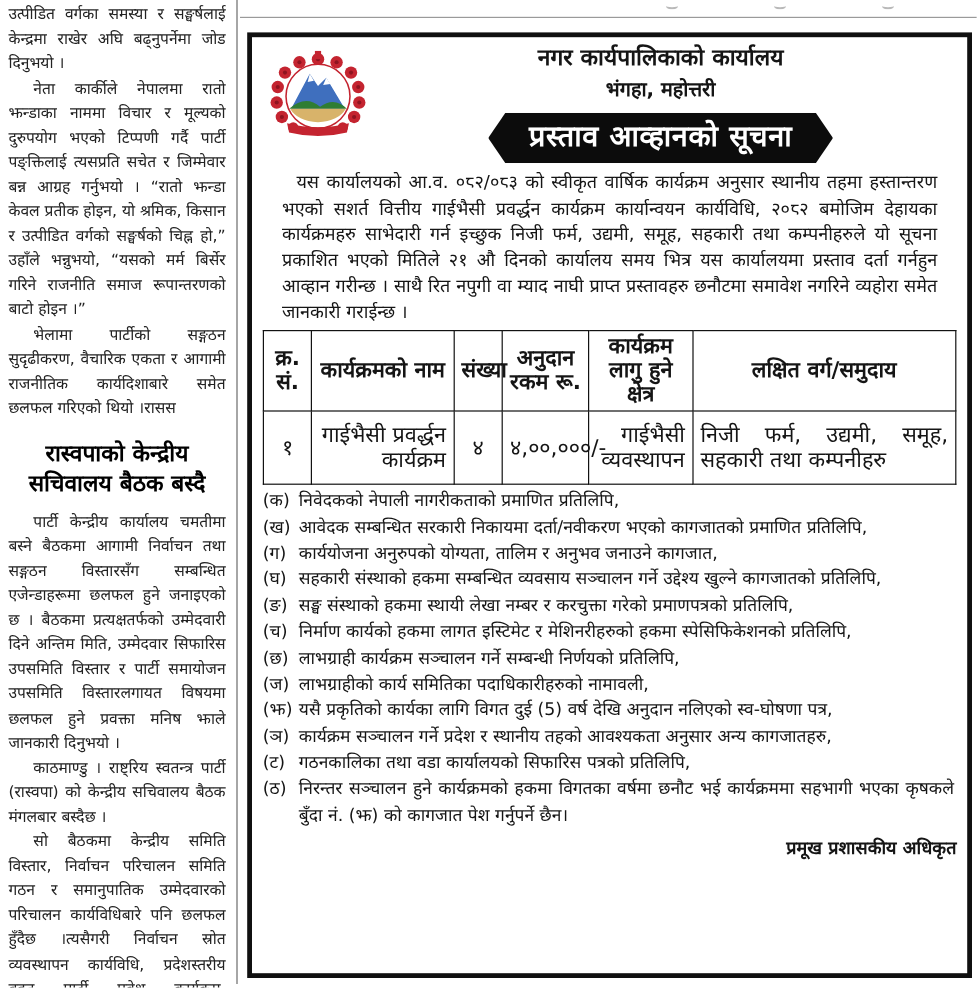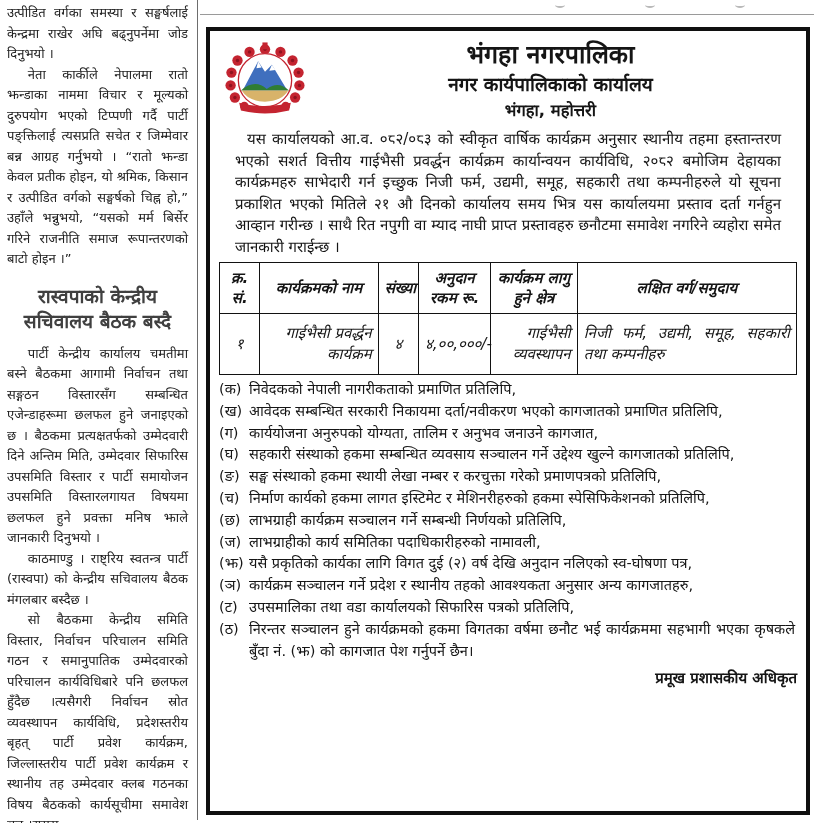--- a/index.html
+++ b/index.html
@@ -11,21 +11,21 @@
 
   
   .left-col{
     position:absolute;left:7px;top:3px;width:181px;
     font-size:13px;line-height:20.5px;text-align:justify;color:#222;
   }
   .left-col p{margin:0;text-indent:1.6em;}
   .left-col [data-each="left_column.story1_paragraphs"] p:first-child{text-indent:0;}
   .news-headline{
     margin:14px 2px 10px;font-size:19px;line-height:25px;font-weight:bold;
-    text-align:center;color:#404040;
+    text-align:center;color:#000000;
   }
   .col-divider{
     position:absolute;left:197px;top:0;width:1px;height:820px;background:#6d6d6d;
   }
   .top-rule{
     position:absolute;left:200px;top:14px;width:614px;height:1px;background:#9a9a9a;
   }
   .cut-frag{
     position:absolute;top:2px;left:555px;width:220px;height:8px;overflow:hidden;
   }
@@ -57,21 +57,21 @@
     font-size:14.5px;font-weight:bold;text-decoration:underline;
     margin-top:5px;line-height:20px;
   }
   .intro{
     margin:6px 16px 4px;font-size:15px;line-height:21.5px;text-align:justify;
     text-indent:0.8em;
   }
   
   table.program{
     width:100%;border-collapse:collapse;table-layout:fixed;
-    font-size:15px;margin:2px 0 4px;font-style:italic;
+    font-size:18px;margin:2px 0 4px;
   }
   table.program th,table.program td{
     border:1.5px solid #121212;padding:3px 6px;vertical-align:middle;
   }
   table.program th{font-weight:bold;text-align:center;line-height:20px;height:44px;}
   table.program td{height:54px;line-height:21px;}
   table.program td.col0,table.program td.col2,table.program td.col3{text-align:center;}
   table.program td.col1,table.program td.col4{text-align:right;}
   table.program td.col5{text-align:justify;}
 
@@ -98,20 +98,21 @@
       <i></i>
       <i></i>
       <i></i>
     </div>
   <div class="top-rule"></div>
 
   <div class="left-col">
     <div data-each="left_column.story1_paragraphs">
         <p>उत्पीडित वर्गका समस्या र सङ्घर्षलाई केन्द्रमा राखेर अघि बढ्नुपर्नेमा जोड दिनुभयो ।</p>
         <p>नेता कार्कीले नेपालमा रातो झन्डाका नाममा विचार र मूल्यको दुरुपयोग भएको टिप्पणी गर्दै पार्टी पङ्क्तिलाई त्यसप्रति सचेत र जिम्मेवार बन्न आग्रह गर्नुभयो । “रातो झन्डा केवल प्रतीक होइन, यो श्रमिक, किसान र उत्पीडित वर्गको सङ्घर्षको चिह्न हो,” उहाँले भन्नुभयो, “यसको मर्म बिर्सेर गरिने राजनीति समाज रूपान्तरणको बाटो होइन ।”</p>
+        <p>भेलामा पार्टीको सङ्गठन सुदृढीकरण, वैचारिक एकता र आगामी राजनीतिक कार्यदिशाबारे समेत छलफल गरिएको थियो ।रासस</p>
       </div>
     <h2 class="news-headline">रास्वपाको केन्द्रीय सचिवालय बैठक बस्दै</h2>
     <div data-each="left_column.story2_paragraphs">
         <p>पार्टी केन्द्रीय कार्यालय चमतीमा बस्ने बैठकमा आगामी निर्वाचन तथा सङ्गठन विस्तारसँग सम्बन्धित एजेन्डाहरूमा छलफल हुने जनाइएको छ । बैठकमा प्रत्यक्षतर्फको उम्मेदवारी दिने अन्तिम मिति, उम्मेदवार सिफारिस उपसमिति विस्तार र पार्टी समायोजन उपसमिति विस्तारलगायत विषयमा छलफल हुने प्रवक्ता मनिष झाले जानकारी दिनुभयो ।</p>
         <p>काठमाण्डु । राष्ट्रिय स्वतन्त्र पार्टी (रास्वपा) को केन्द्रीय सचिवालय बैठक मंगलबार बस्दैछ ।</p>
         <p>सो बैठकमा केन्द्रीय समिति विस्तार, निर्वाचन परिचालन समिति गठन र समानुपातिक उम्मेदवारको परिचालन कार्यविधिबारे पनि छलफल हुँदैछ ।त्यसैगरी निर्वाचन स्रोत व्यवस्थापन कार्यविधि, प्रदेशस्तरीय बृहत् पार्टी प्रवेश कार्यक्रम, जिल्लास्तरीय पार्टी प्रवेश कार्यक्रम र स्थानीय तह उम्मेदवार क्लब गठनका विषय बैठकको कार्यसूचीमा समावेश छन् ।रासस</p>
       </div>
   </div>
 
   <div class="col-divider"></div>
@@ -162,23 +163,25 @@
 
         <path d="M23 60 L77 60 Q70 72 50 73 Q30 72 23 60 Z" fill="#d8b36a"></path>
 
         <path d="M20 74 Q50 82 80 74 L78 83 Q50 90 22 83 Z" fill="#c42430"></path>
 
         <rect x="47" y="4" width="6" height="8" fill="#c42430"></rect>
       </svg>
     </div>
 
     <div class="head-block">
-      <div class="muni-name">भंगहा नगरपालिका</div>
       <div class="office-name">नगर कार्यपालिकाको कार्यालय</div>
       <div class="location">भंगहा, महोत्तरी</div>
+      <div>
+        <span class="banner">प्रस्ताव आव्हानको सूचना</span>
+      </div>
     </div>
 
     <p class="intro">यस कार्यालयको आ.व. ०८२/०८३ को स्वीकृत वार्षिक कार्यक्रम अनुसार स्थानीय तहमा हस्तान्तरण भएको सशर्त वित्तीय गाईभैसी प्रवर्द्धन कार्यक्रम कार्यान्वयन कार्यविधि, २०८२ बमोजिम देहायका कार्यक्रमहरु साभेदारी गर्न इच्छुक निजी फर्म, उद्यमी, समूह, सहकारी तथा कम्पनीहरुले यो सूचना प्रकाशित भएको मितिले २१ औ दिनको कार्यालय समय भित्र यस कार्यालयमा प्रस्ताव दर्ता गर्नहुन आव्हान गरीन्छ । साथै रित नपुगी वा म्याद नाघी प्राप्त प्रस्तावहरु छनौटमा समावेश नगरिने व्यहोरा समेत जानकारी गराईन्छ ।</p>
 
     <table class="program">
       <colgroup>
         <col style="width:7%">
           <col style="width:20.5%">
           <col style="width:7%">
         <col style="width:12.5%">
@@ -237,29 +240,29 @@
         <li>
         <span class="lbl">(छ)</span>
         <span class="txt">लाभग्राही कार्यक्रम सञ्चालन गर्ने सम्बन्धी निर्णयको प्रतिलिपि,</span>
       </li>
         <li>
         <span class="lbl">(ज)</span>
         <span class="txt">लाभग्राहीको कार्य समितिका पदाधिकारीहरुको नामावली,</span>
       </li>
         <li>
         <span class="lbl">(झ)</span>
-        <span class="txt">यसै प्रकृतिको कार्यका लागि विगत दुई (२) वर्ष देखि अनुदान नलिएको स्व-घोषणा पत्र,</span>
+        <span class="txt">यसै प्रकृतिको कार्यका लागि विगत दुई (5) वर्ष देखि अनुदान नलिएको स्व-घोषणा पत्र,</span>
       </li>
         <li>
         <span class="lbl">(ञ)</span>
         <span class="txt">कार्यक्रम सञ्चालन गर्ने प्रदेश र स्थानीय तहको आवश्यकता अनुसार अन्य कागजातहरु,</span>
       </li>
         <li>
         <span class="lbl">(ट)</span>
-        <span class="txt">उपसमालिका तथा वडा कार्यालयको सिफारिस पत्रको प्रतिलिपि,</span>
+        <span class="txt">गठनकालिका तथा वडा कार्यालयको सिफारिस पत्रको प्रतिलिपि,</span>
       </li>
         <li>
         <span class="lbl">(ठ)</span>
         <span class="txt">निरन्तर सञ्चालन हुने कार्यक्रमको हकमा विगतका वर्षमा छनौट भई कार्यक्रममा सहभागी भएका कृषकले बुँदा नं. (झ) को कागजात पेश गर्नुपर्ने छैन।</span>
       </li>
       </ul>
 
     <div class="signature">प्रमूख प्रशासकीय अधिकृत</div>
   </div>
 

